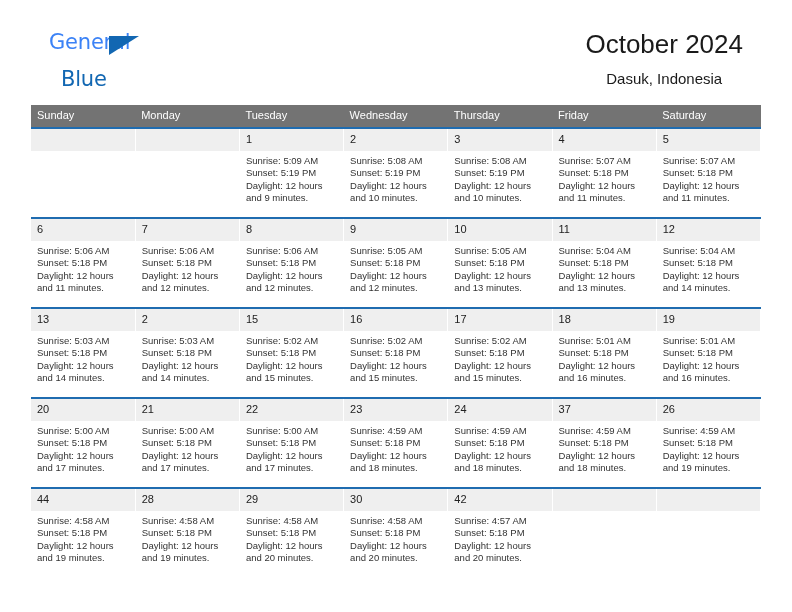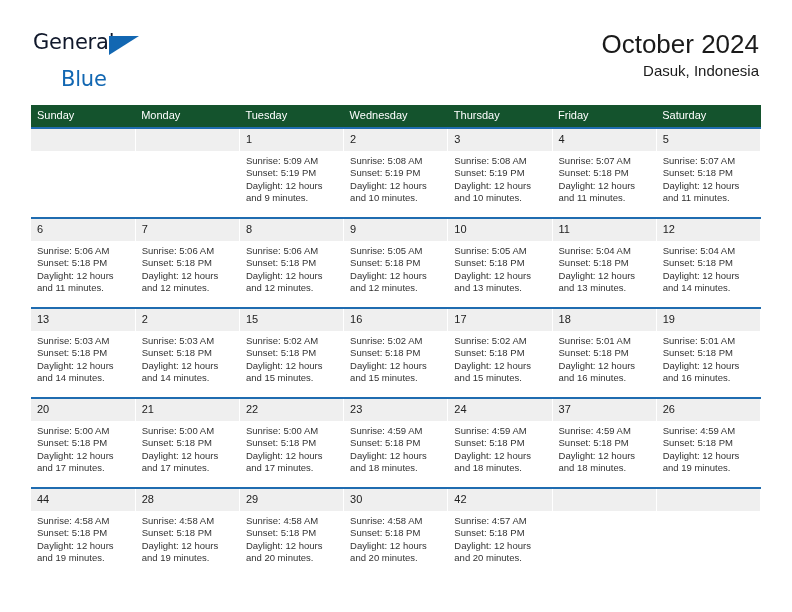--- a/index.html
+++ b/index.html
@@ -31,25 +31,25 @@
   }
   .brand {
     position: absolute;
     left: 0;
     top: 2px;
     width: 120px;
     height: 56px;
   }
   .brand-general {
     position: absolute;
-    left: 0;
+    left: 16px;
     top: 0;
     font-size: 21px;
     letter-spacing: -0.2px;
-    color: #0f172a;
+    color: #3b82f6;
     font-family: "DejaVu Sans", sans-serif;
     font-weight: 400;
     line-height: 24px;
   }
   .brand-blue {
     position: absolute;
     left: 28px;
     top: 37px;
     font-size: 21px;
     letter-spacing: -0.2px;
@@ -63,51 +63,51 @@
     left: 76px;
     top: 6px;
     width: 0;
     height: 0;
     border-left: 30px solid #1267b2;
     border-bottom: 19px solid transparent;
   }
 
   .title-block {
     position: absolute;
-    right: 0;
+    right: 16px;
     top: 0;
-    text-align: right;
+    text-align: center;
   }
   .cal-title {
     font-size: 26px;
     font-weight: 400;
     color: #1a1a1a;
     line-height: 32px;
     white-space: nowrap;
   }
   .cal-subtitle {
     font-size: 15px;
     font-weight: 400;
     color: #1a1a1a;
     line-height: 22px;
-    margin-top: 0;
+    margin-top: 8px;
     white-space: nowrap;
   }
 
   
   .calendar {
     position: absolute;
     left: 31px;
     top: 105px;
     width: 730px;
     border-collapse: collapse;
     table-layout: fixed;
   }
   .calendar th {
-    background: #14532d;
+    background: #737373;
     color: #ffffff;
     font-size: 11px;
     font-weight: 400;
     text-align: left;
     padding: 4px 0 5px 6px;
     height: 12px;
     line-height: 13px;
     border: none;
   }
   .calendar td {

